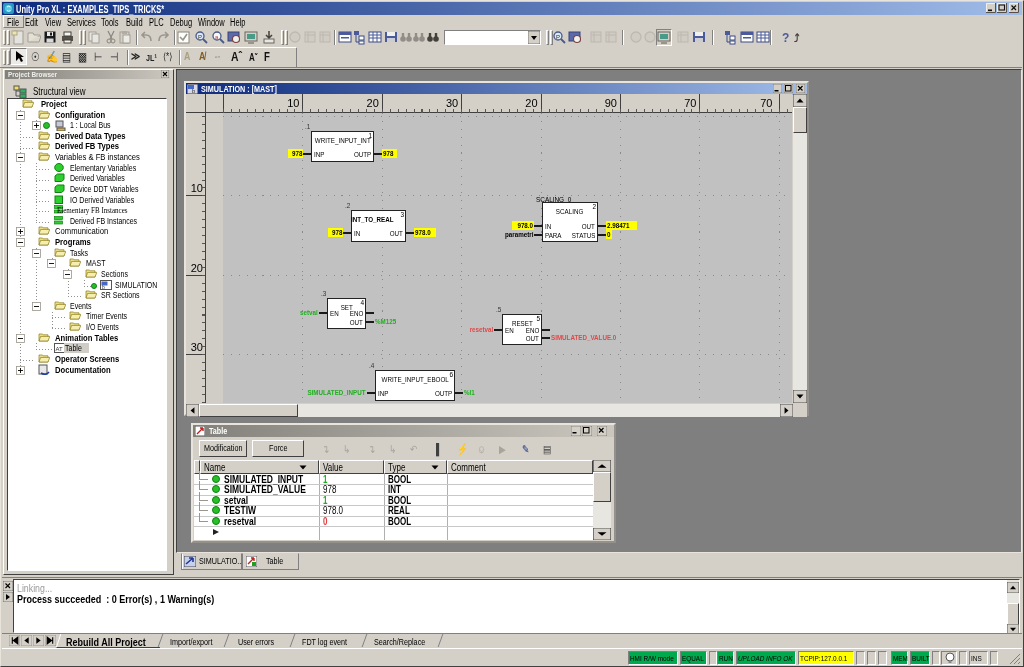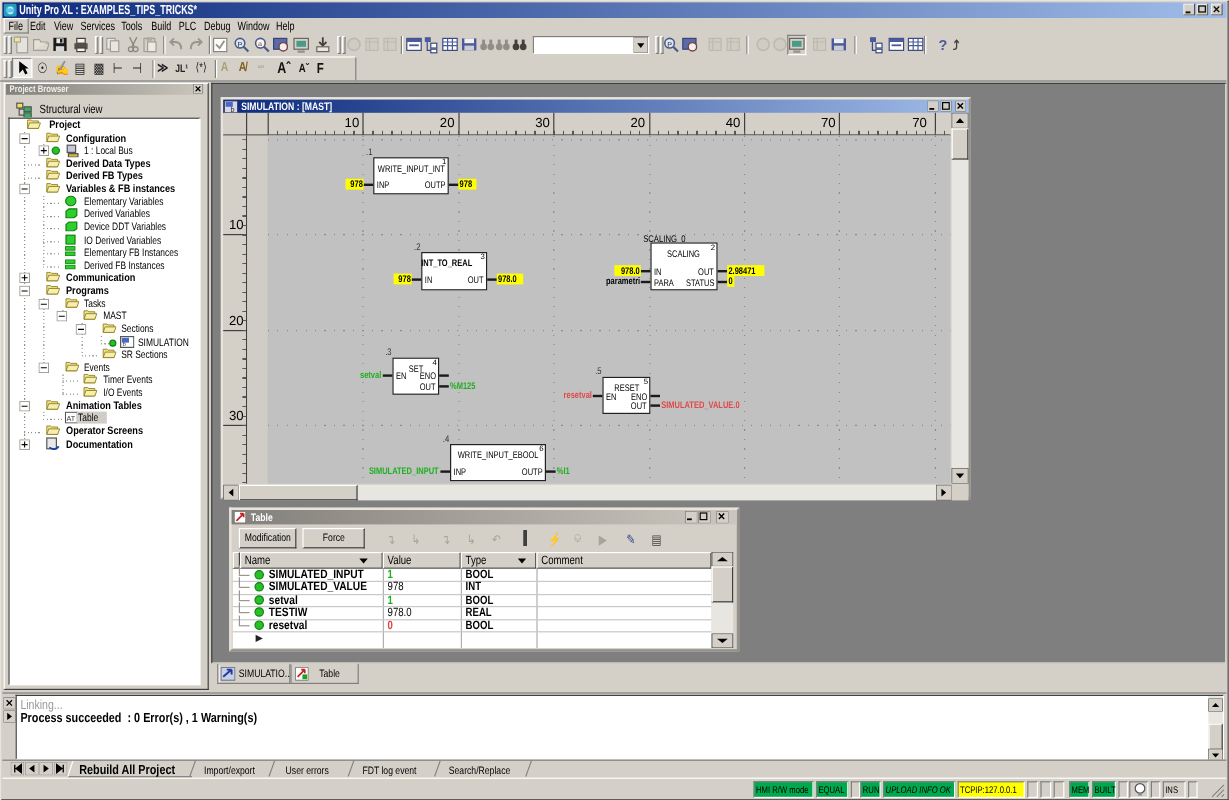--- a/index.html
+++ b/index.html
@@ -357,21 +357,21 @@
 <svg class="a" style="left:16px;top:153.1px" width="9" height="9">
     <rect x="0.5" y="0.5" width="8" height="8" fill="#fff" stroke="#9a968e" stroke-width="0.8"></rect>
     <path d="M2 4.5 H7" stroke="#000" stroke-width="0.9"></path>
   </svg>
 <div class="a" style="left:38px;top:152px;">
     <svg width="12" height="9" viewBox="0 0 12 9">
       <path d="M1 2.2 L1 8 L10 8 L10 1.8 L5 1.8 L4.2 1 L1 1 Z" fill="#efe391" stroke="#8a7a14" stroke-width="0.7"></path>
       <path d="M1 8 L2.6 3.4 L11.8 3.4 L10 8 Z" fill="#f6eeae" stroke="#8a7a14" stroke-width="0.7"></path>
     </svg>
   </div>
-<div class="t" style="left:55px;top:152.1px;font-size:9px;color:#000;font-weight:bold;"><span style="display:inline-block;transform:scaleX(0.85);transform-origin:0 0;white-space:nowrap;">Variables &amp; FB instances</span></div>
+<div class="t" style="left:55px;top:152.1px;font-size:9px;color:#000;font-weight:normal;"><span style="display:inline-block;transform:scaleX(0.85);transform-origin:0 0;white-space:nowrap;">Variables &amp; FB instances</span></div>
 <div class="a" style="left:54px;top:163px;">
     <svg width="10" height="9">
       <ellipse cx="5" cy="4.5" rx="4.3" ry="4" fill="#2ece2e" stroke="#108010"></ellipse>
     </svg>
   </div>
 <div class="t" style="left:70px;top:162.72px;font-size:9px;color:#000;font-weight:normal;"><span style="display:inline-block;transform:scaleX(0.78);transform-origin:0 0;white-space:nowrap;">Elementary Variables</span></div>
 <div class="a" style="left:54px;top:173px;">
     <svg width="11" height="9">
       <path d="M1 3 L3.5 1 L10 1 L10 6.5 L7.5 8.5 L1 8.5 Z" fill="#2ece2e" stroke="#108010"></path>
     </svg>
@@ -388,39 +388,39 @@
       <rect x="1" y="1" width="7.5" height="7.5" fill="#2ece2e" stroke="#108010"></rect>
     </svg>
   </div>
 <div class="t" style="left:70px;top:194.57999999999998px;font-size:9px;color:#000;font-weight:normal;"><span style="display:inline-block;transform:scaleX(0.78);transform-origin:0 0;white-space:nowrap;">IO Derived Variables</span></div>
 <div class="a" style="left:54px;top:205px;">
     <svg width="10" height="9">
       <rect x="0.5" y="0.5" width="8" height="3" fill="#2ece2e" stroke="#108010" stroke-width="0.7"></rect>
       <rect x="0.5" y="5" width="8" height="3" fill="#2ece2e" stroke="#108010" stroke-width="0.7"></rect>
     </svg>
   </div>
-<div class="t" style="left:70px;top:205.2px;font-size:9px;color:#000;font-weight:normal;"><span style="display:inline-block;transform:scaleX(0.78);transform-origin:0 0;white-space:nowrap;">Elementary FB Instances</span></div>
+<div class="t" style="left:57px;top:205.2px;font-size:9px;color:#000;font-weight:normal;font-family:Liberation Serif, serif;"><span style="display:inline-block;transform:scaleX(0.78);transform-origin:0 0;white-space:nowrap;">Elementary FB Instances</span></div>
 <div class="a" style="left:54px;top:216px;">
     <svg width="10" height="9">
       <rect x="0.5" y="0.5" width="8" height="3" fill="#2ece2e" stroke="#108010" stroke-width="0.7"></rect>
       <rect x="0.5" y="5" width="8" height="3" fill="#2ece2e" stroke="#108010" stroke-width="0.7"></rect>
     </svg>
   </div>
 <div class="t" style="left:70px;top:215.82px;font-size:9px;color:#000;font-weight:normal;"><span style="display:inline-block;transform:scaleX(0.78);transform-origin:0 0;white-space:nowrap;">Derived FB Instances</span></div>
 <svg class="a" style="left:16px;top:227.44px" width="9" height="9">
     <rect x="0.5" y="0.5" width="8" height="8" fill="#fff" stroke="#9a968e" stroke-width="0.8"></rect>
     <path d="M2 4.5 H7 M4.5 2 V7" stroke="#000" stroke-width="0.9"></path>
   </svg>
 <div class="a" style="left:38px;top:226px;">
     <svg width="12" height="9" viewBox="0 0 12 9">
       <path d="M1 2.2 L1 8 L10 8 L10 1.8 L5 1.8 L4.2 1 L1 1 Z" fill="#efe391" stroke="#8a7a14" stroke-width="0.7"></path>
       <path d="M1 8 L2.6 3.4 L11.8 3.4 L10 8 Z" fill="#f6eeae" stroke="#8a7a14" stroke-width="0.7"></path>
     </svg>
   </div>
-<div class="t" style="left:55px;top:226.44px;font-size:9px;color:#000;font-weight:bold;"><span style="display:inline-block;transform:scaleX(0.85);transform-origin:0 0;white-space:nowrap;">Communication</span></div>
+<div class="t" style="left:55px;top:226.44px;font-size:9px;color:#000;font-weight:normal;"><span style="display:inline-block;transform:scaleX(0.85);transform-origin:0 0;white-space:nowrap;">Communication</span></div>
 <svg class="a" style="left:16px;top:238.06px" width="9" height="9">
     <rect x="0.5" y="0.5" width="8" height="8" fill="#fff" stroke="#9a968e" stroke-width="0.8"></rect>
     <path d="M2 4.5 H7" stroke="#000" stroke-width="0.9"></path>
   </svg>
 <div class="a" style="left:38px;top:237px;">
     <svg width="12" height="9" viewBox="0 0 12 9">
       <path d="M1 2.2 L1 8 L10 8 L10 1.8 L5 1.8 L4.2 1 L1 1 Z" fill="#efe391" stroke="#8a7a14" stroke-width="0.7"></path>
       <path d="M1 8 L2.6 3.4 L11.8 3.4 L10 8 Z" fill="#f6eeae" stroke="#8a7a14" stroke-width="0.7"></path>
     </svg>
   </div>
@@ -561,21 +561,21 @@
 <div class="a" style="left:223px;top:94px;width:1px;height:19px;background:#404040;"></div>
 <div class="a" style="left:302px;top:94px;width:1px;height:19px;background:#404040;"></div>
 <div class="t" style="left:280.4px;top:97px;font-size:11px;color:#000;font-weight:normal;width:19px;text-align:right;">10</div>
 <div class="a" style="left:382px;top:94px;width:1px;height:19px;background:#404040;"></div>
 <div class="t" style="left:359.8px;top:97px;font-size:11px;color:#000;font-weight:normal;width:19px;text-align:right;">20</div>
 <div class="a" style="left:461px;top:94px;width:1px;height:19px;background:#404040;"></div>
 <div class="t" style="left:439.20000000000005px;top:97px;font-size:11px;color:#000;font-weight:normal;width:19px;text-align:right;">30</div>
 <div class="a" style="left:541px;top:94px;width:1px;height:19px;background:#404040;"></div>
 <div class="t" style="left:518.6px;top:97px;font-size:11px;color:#000;font-weight:normal;width:19px;text-align:right;">20</div>
 <div class="a" style="left:620px;top:94px;width:1px;height:19px;background:#404040;"></div>
-<div class="t" style="left:598.0px;top:97px;font-size:11px;color:#000;font-weight:normal;width:19px;text-align:right;">40</div>
+<div class="t" style="left:598.0px;top:97px;font-size:11px;color:#000;font-weight:normal;width:19px;text-align:right;">90</div>
 <div class="a" style="left:699px;top:94px;width:1px;height:19px;background:#404040;"></div>
 <div class="t" style="left:677.4000000000001px;top:97px;font-size:11px;color:#000;font-weight:normal;width:19px;text-align:right;">70</div>
 <div class="a" style="left:779px;top:94px;width:1px;height:19px;background:#404040;"></div>
 <div class="t" style="left:756.8000000000001px;top:97px;font-size:11px;color:#000;font-weight:normal;width:19px;text-align:center;">70</div>
 <div class="a" style="left:223px;top:109px;width:569px;height:4px;background:repeating-linear-gradient(to right,#555 0 1px,transparent 1px 7.94px);"></div>
 <div class="a" style="left:186px;top:113px;width:20px;height:290px;background:#d4d0c8;border-right:1px solid #404040;"></div>
 <div class="a" style="left:186px;top:195px;width:20px;height:1px;background:#404040;"></div>
 <div class="t" style="left:187px;top:182.4px;font-size:11px;color:#000;font-weight:normal;width:16px;text-align:right;">10</div>
 <div class="a" style="left:186px;top:275px;width:20px;height:1px;background:#404040;"></div>
 <div class="t" style="left:187px;top:261.8px;font-size:11px;color:#000;font-weight:normal;width:16px;text-align:right;">20</div>

